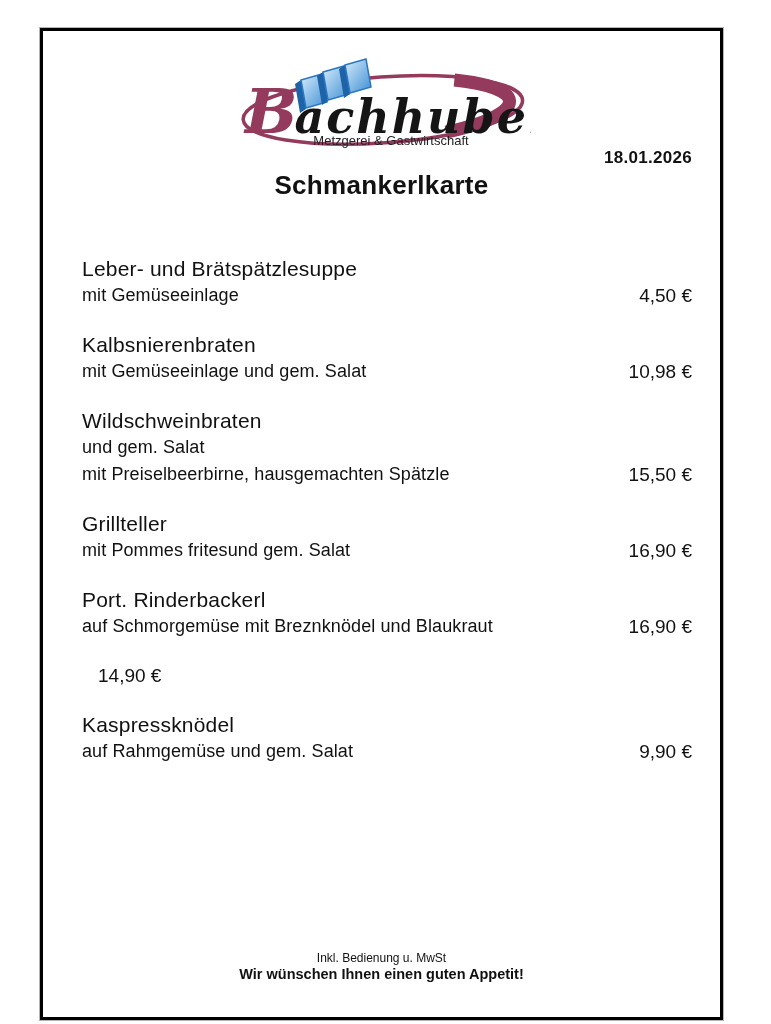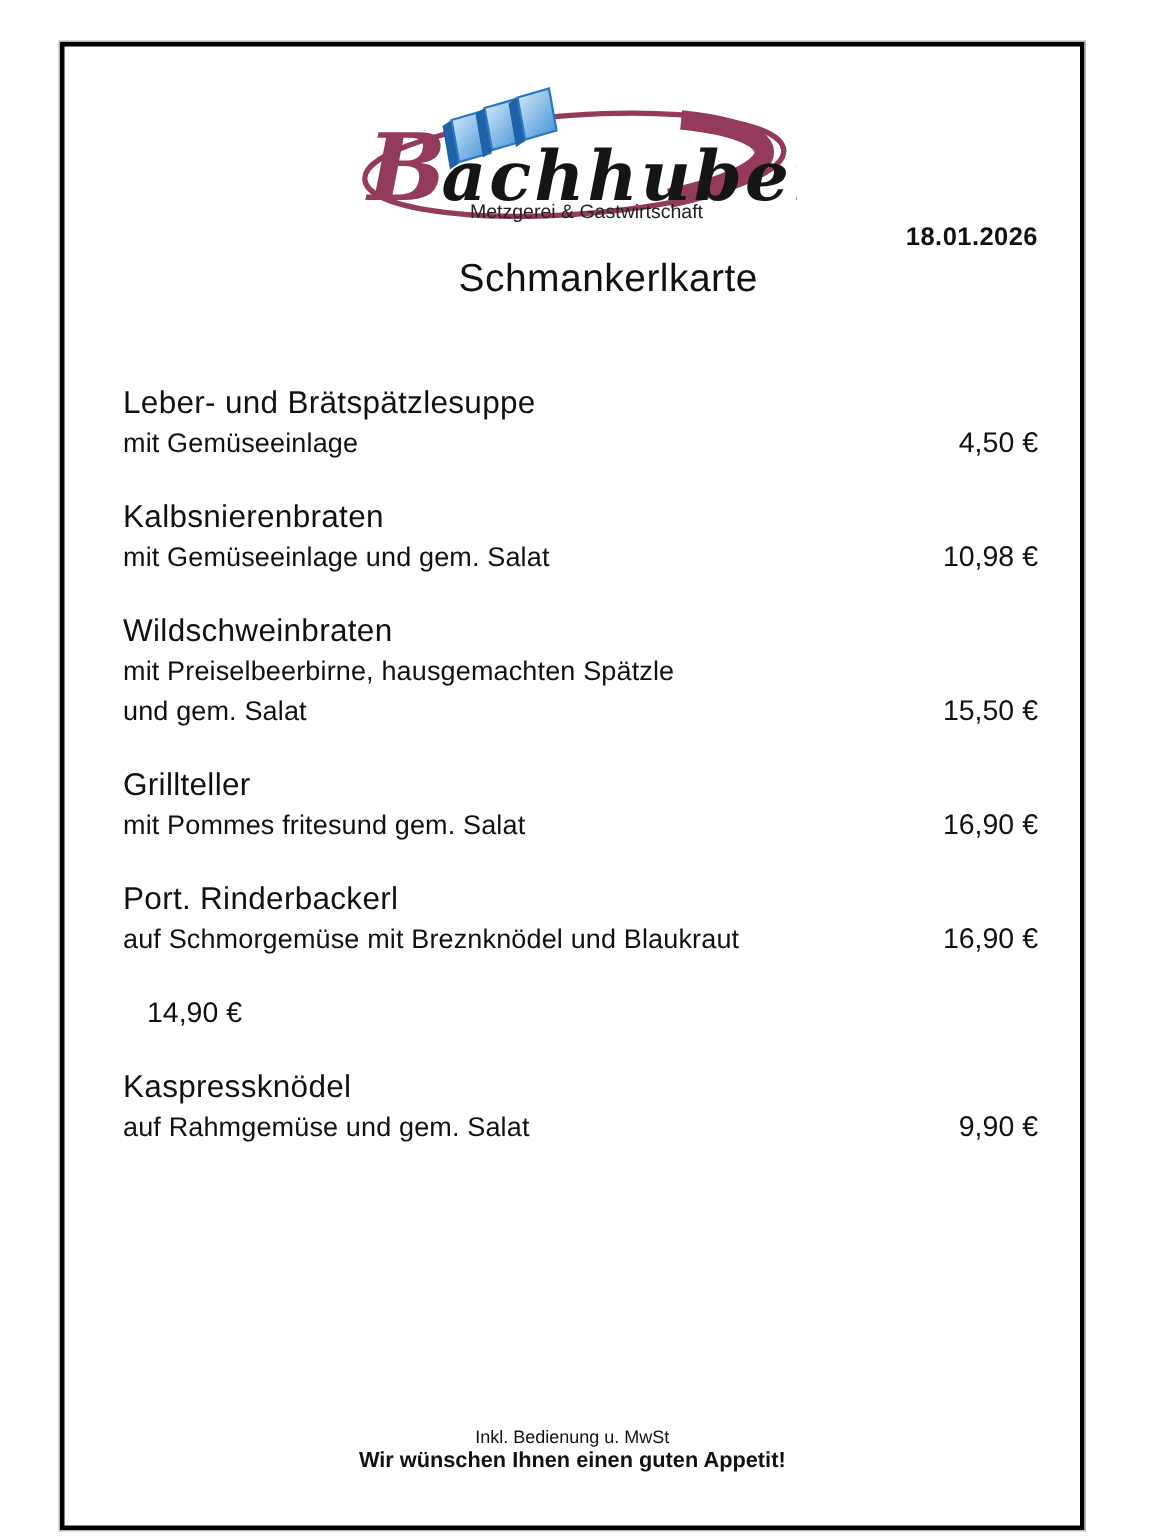--- a/index.html
+++ b/index.html
@@ -37,23 +37,22 @@
     font-weight: bold;
     letter-spacing: 0.3px;
   }
   .title {
     position: absolute;
     top: 139px;
     left: 0;
     width: 100%;
     text-align: center;
     font-size: 26px;
-    font-weight: normal;
+    font-weight: bold;
     letter-spacing: 0.3px;
-    padding-left: 24px;
   }
   .menu {
     position: absolute;
     top: 224px;
     left: 25px;
     right: 28px;
     margin-left: 14px;
   }
   .menu-item {
     display: flex;
@@ -146,22 +145,22 @@
       <div class="menu-item">
         <div class="item-text">
           <div class="item-name">Kalbsnierenbraten</div>
           <div class="item-desc">mit Gemüseeinlage und gem. Salat</div>
         </div>
         <div class="item-price">10,98 €</div>
       </div>
       <div class="menu-item">
         <div class="item-text">
           <div class="item-name">Wildschweinbraten</div>
+          <div class="item-desc">und gem. Salat</div>
           <div class="item-desc">mit Preiselbeerbirne, hausgemachten Spätzle</div>
-          <div class="item-desc">und gem. Salat</div>
         </div>
         <div class="item-price">15,50 €</div>
       </div>
       <div class="menu-item">
         <div class="item-text">
           <div class="item-name">Grillteller</div>
           <div class="item-desc">mit Pommes fritesund gem. Salat</div>
         </div>
         <div class="item-price">16,90 €</div>
       </div>

